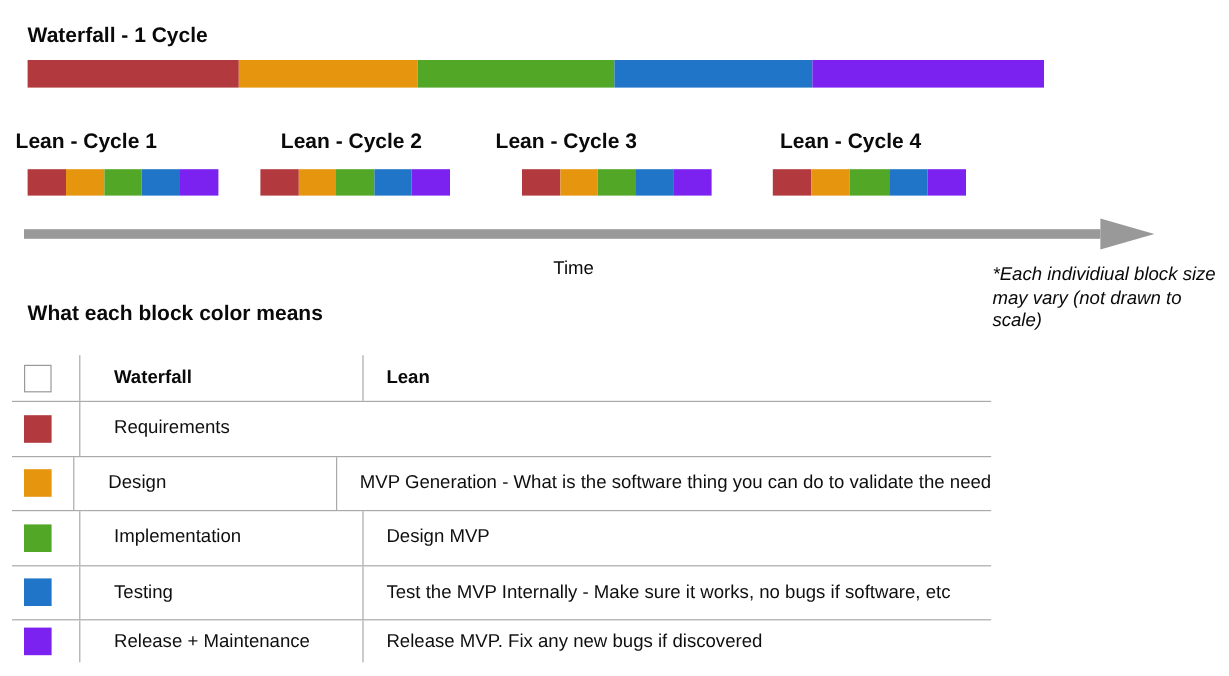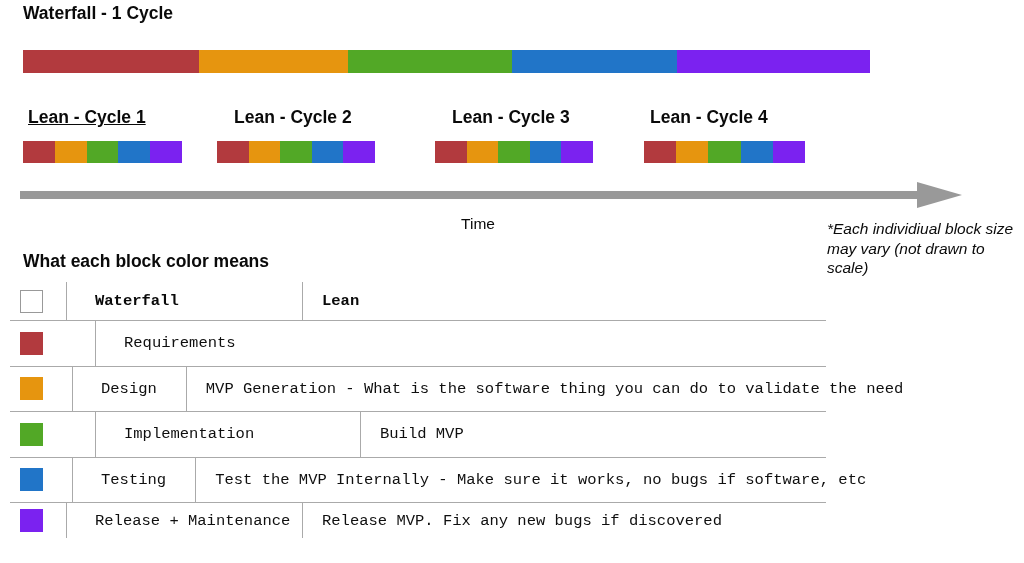--- a/index.html
+++ b/index.html
@@ -50,31 +50,30 @@
   .scale-note{
     position:absolute;
     left:827px;top:219px;width:196px;
     font-size:15.5px;
     font-style:italic;
     line-height:19.5px;
     color:#0a0a0a;
   }
   .legend-table{
     position:absolute;
-    left:10px;top:282px;
+    left:10px;top:296px;
     width:816px;
-    font-family:Liberation Mono, monospace;
   }
   .t-row{
     display:flex;
     align-items:stretch;
   }
   .t-row.bordered{border-top:1px solid #aaaaaa;}
   .t-header{height:38px;}
-  .t-body-row{height:44.5px;gap:29px;}
+  .t-body-row{height:44.5px;}
   .t-last{height:35px;}
   .cell{
     display:flex;
     align-items:center;
   }
   .c-swatch{width:56px;}
   .c-wf{
     width:207px;
     border-left:1px solid #aaaaaa;
     padding-left:28px;
@@ -103,32 +102,32 @@
     font-size:15.5px;
     font-weight:bold;
     color:#0a0a0a;
   }
 </style>
 </head>
 <body>
 
 <div class="canvas">
 
-  <div class="bold-title" style="left:23px;top:3px;">Waterfall - 1 Cycle</div>
+  <div class="bold-title" style="left:23px;top:19px;">Waterfall - 1 Cycle</div>
   <div class="bar" style="left:23px;top:50px;width:847px;">
     <div class="seg" style="background-color: rgb(178, 58, 62); width: 20.8%;"></div>
     <div class="seg" style="background-color: rgb(230, 149, 15); width: 17.6%;"></div>
     <div class="seg" style="background-color: rgb(82, 168, 38); width: 19.3%;"></div>
     <div class="seg" style="background-color: rgb(33, 117, 200); width: 19.5%;"></div>
     <div class="seg" style="background-color: rgb(123, 34, 240); width: 22.8%;"></div>
   </div>
 
-  <div class="bold-title" style="left:28px;top:107px;text-decoration:underline;">Lean - Cycle 1</div>
+  <div class="bold-title" style="left:13px;top:107px;">Lean - Cycle 1</div>
   <div class="bold-title" style="left:234px;top:107px;">Lean - Cycle 2</div>
-  <div class="bold-title" style="left:452px;top:107px;">Lean - Cycle 3</div>
+  <div class="bold-title" style="left:413px;top:107px;">Lean - Cycle 3</div>
   <div class="bold-title" style="left:650px;top:107px;">Lean - Cycle 4</div>
 
   <div class="bar lean-bar" style="left:23px;width:159px;">
     <div class="seg" style="background-color: rgb(178, 58, 62);"></div>
     <div class="seg" style="background-color: rgb(230, 149, 15);"></div>
     <div class="seg" style="background-color: rgb(82, 168, 38);"></div>
     <div class="seg" style="background-color: rgb(33, 117, 200);"></div>
     <div class="seg" style="background-color: rgb(123, 34, 240);"></div>
   </div>
   <div class="bar lean-bar" style="left:217px;width:158px;">
@@ -197,21 +196,21 @@
     </div>
 
     <div class="t-row t-body-row bordered">
       <div class="cell c-swatch">
         <div class="swatch" style="background-color: rgb(82, 168, 38);"></div>
       </div>
       <div class="cell c-wf">
         <span class="cell-text">Implementation</span>
       </div>
       <div class="cell c-lean">
-        <span class="cell-text">Build MVP</span>
+        <span class="cell-text">Design MVP</span>
       </div>
     </div>
 
     <div class="t-row t-body-row bordered">
       <div class="cell c-swatch">
         <div class="swatch" style="background-color: rgb(33, 117, 200);"></div>
       </div>
       <div class="cell c-wf">
         <span class="cell-text">Testing</span>
       </div>

